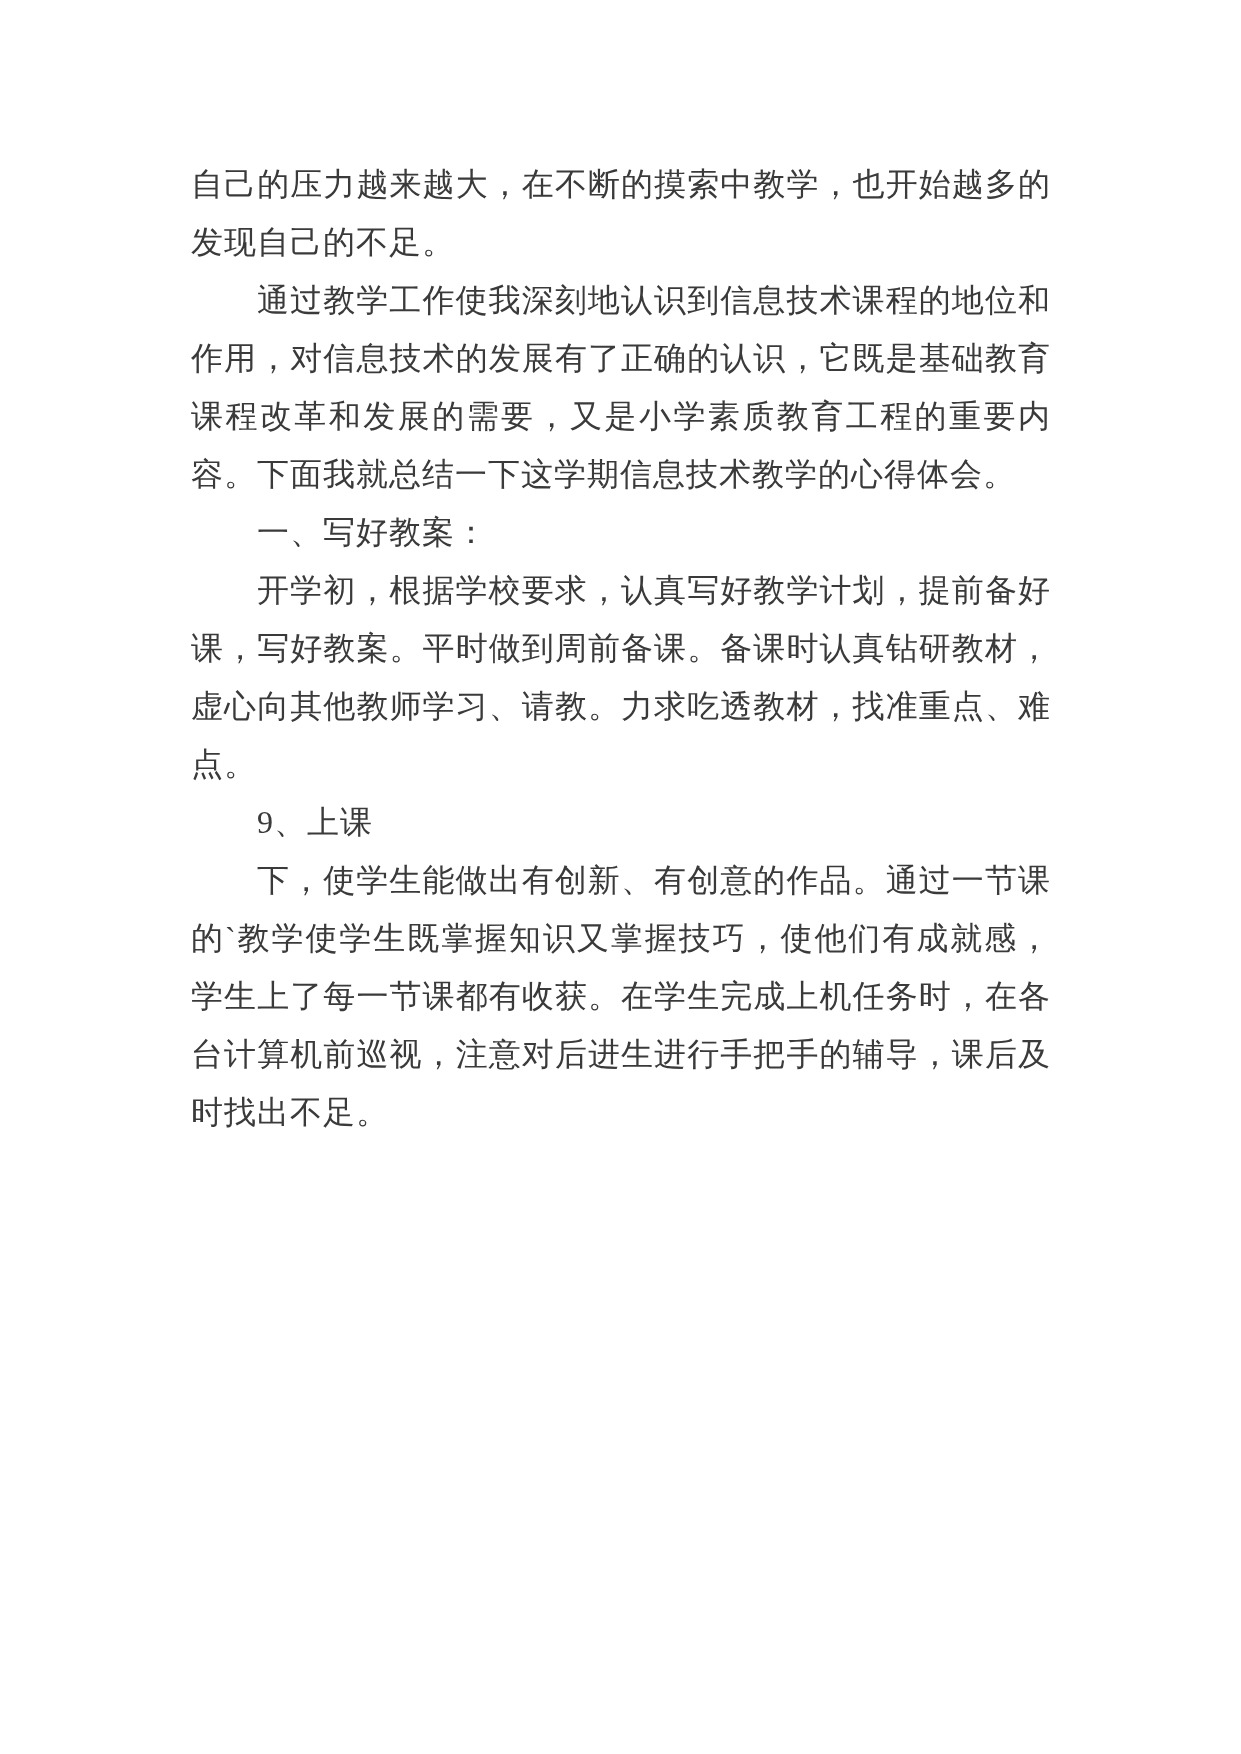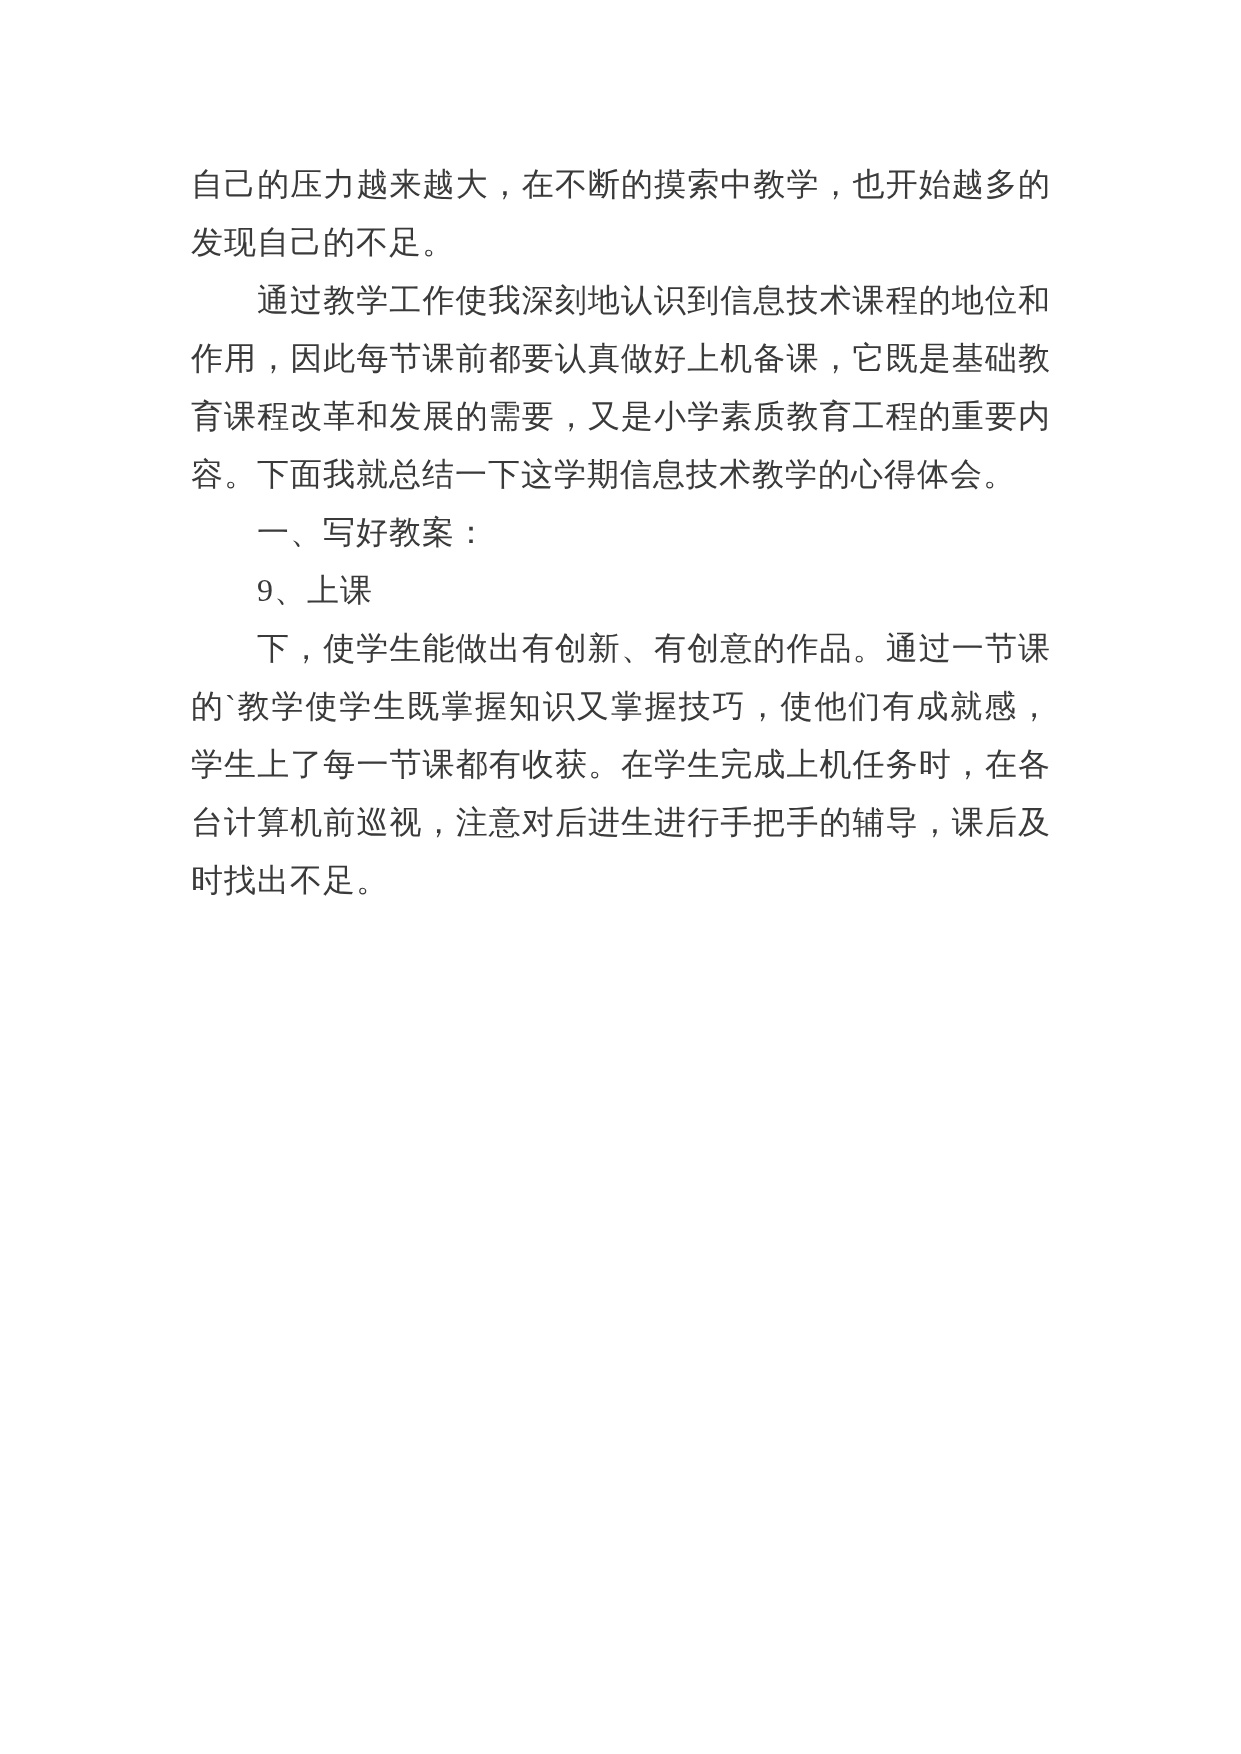--- a/index.html
+++ b/index.html
@@ -35,18 +35,19 @@
   .doc-body p.indent {
     text-indent: 66px;
   }
 </style>
 </head>
 <body>
 
 <div class="page">
   <div class="doc-body">
     <p>自己的压力越来越大，在不断的摸索中教学，也开始越多的发现自己的不足。</p>
-    <p class="indent">通过教学工作使我深刻地认识到信息技术课程的地位和作用，因此每节课前都要认真做好上机备课，它既是基础教育课程改革和发展的需要，又是小学素质教育工程的重要内容。下面我就总结一下这学期信息技术教学的心得体会。</p>
+    <p class="indent">通过教学工作使我深刻地认识到信息技术课程的地位和作用，对信息技术的发展有了正确的认识，它既是基础教育课程改革和发展的需要，又是小学素质教育工程的重要内容。下面我就总结一下这学期信息技术教学的心得体会。</p>
     <p class="indent">一、写好教案：</p>
+    <p class="indent">开学初，根据学校要求，认真写好教学计划，提前备好课，写好教案。平时做到周前备课。备课时认真钻研教材，虚心向其他教师学习、请教。力求吃透教材，找准重点、难点。</p>
     <p class="indent">9、上课</p>
     <p class="indent">下，使学生能做出有创新、有创意的作品。通过一节课的`教学使学生既掌握知识又掌握技巧，使他们有成就感，学生上了每一节课都有收获。在学生完成上机任务时，在各台计算机前巡视，注意对后进生进行手把手的辅导，课后及时找出不足。</p>
   </div>
 </div>
 
 </body></html>

